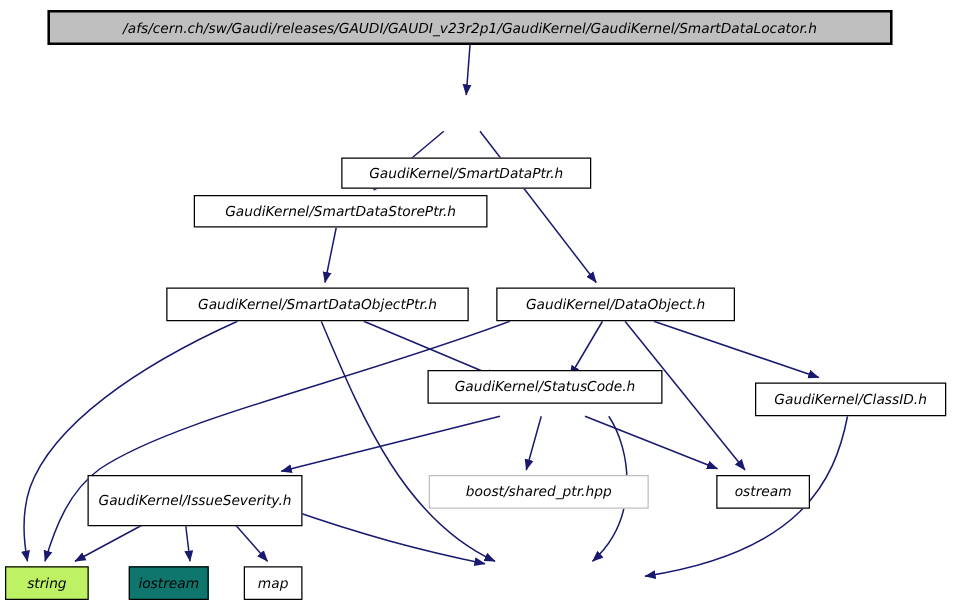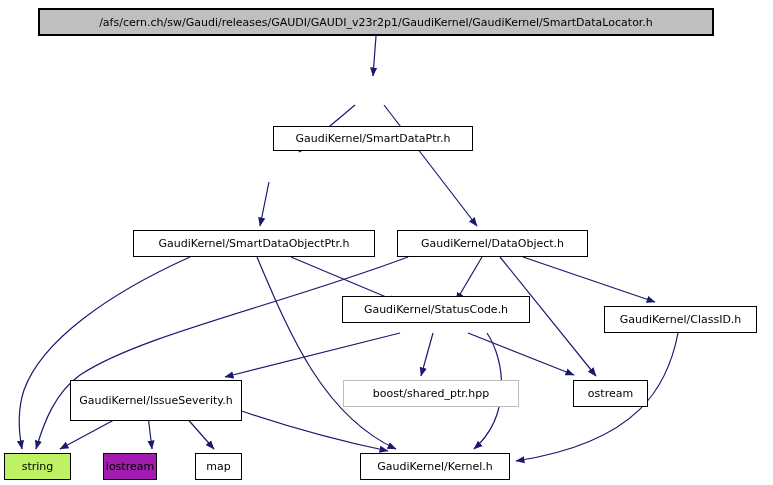--- a/index.html
+++ b/index.html
@@ -15,20 +15,21 @@
   .node{
     position:absolute;
     display:flex;align-items:center;justify-content:center;
     box-sizing:border-box;
     background:#ffffff;
     border:1px solid #000000;
     color:#000000;
     font-size:11px;
     white-space:nowrap;
     text-align:center;
+    font-style:italic;
   }
 </style>
 </head>
 <body>
 
 <div id="canvas" style="background: rgb(255, 255, 255);">
   <svg id="edges" viewBox="0 0 773 485" xmlns="http://www.w3.org/2000/svg">
     <defs>
       <marker id="arrow" markerWidth="11" markerHeight="9" refX="8.5" refY="4" orient="auto" markerUnits="userSpaceOnUse">
         <path d="M0,0.4 L9,4 L0,7.6 z" fill="#191970"></path>
@@ -50,24 +51,24 @@
       <path d="M468,333 L574,375" class="edge" stroke="#191970" marker-end="url(#arrow)"></path>
       <path d="M487,333 C505,360 512,415 474,449" class="edge" stroke="#191970" marker-end="url(#arrow)"></path>
       <path d="M678,333 C668,385 640,442 516,461" class="edge" stroke="#191970" marker-end="url(#arrow)"></path>
       <path d="M138,407 L60,449" class="edge" stroke="#191970" marker-end="url(#arrow)"></path>
       <path d="M147,407 L152,449" class="edge" stroke="#191970" marker-end="url(#arrow)"></path>
       <path d="M177,407 L214,449" class="edge" stroke="#191970" marker-end="url(#arrow)"></path>
       <path d="M230,407 C290,428 335,440 388,451" class="edge" stroke="#191970" marker-end="url(#arrow)"></path>
     </svg>
 <div class="node" style="left: 38px; top: 8px; width: 676px; height: 28px; background: rgb(191, 191, 191); border-color: rgb(0, 0, 0); border-width: 2px; color: rgb(0, 0, 0);">/afs/cern.ch/sw/Gaudi/releases/GAUDI/GAUDI_v23r2p1/GaudiKernel/GaudiKernel/SmartDataLocator.h</div>
     <div class="node" style="left: 273px; top: 80px; width: 200px; height: 25px; background: rgb(255, 255, 255); border-color: rgb(0, 0, 0); border-width: 1px; color: rgb(0, 0, 0); margin-top: 46px;">GaudiKernel/SmartDataPtr.h</div>
+    <div class="node" style="left: 155px; top: 156px; width: 235px; height: 26px; background: rgb(255, 255, 255); border-color: rgb(0, 0, 0); border-width: 1px; color: rgb(0, 0, 0);">GaudiKernel/SmartDataStorePtr.h</div>
     <div class="node" style="left: 133px; top: 230px; width: 242px; height: 27px; background: rgb(255, 255, 255); border-color: rgb(0, 0, 0); border-width: 1px; color: rgb(0, 0, 0);">GaudiKernel/SmartDataObjectPtr.h</div>
     <div class="node" style="left: 397px; top: 230px; width: 191px; height: 27px; background: rgb(255, 255, 255); border-color: rgb(0, 0, 0); border-width: 1px; color: rgb(0, 0, 0); text-align: right;">GaudiKernel/DataObject.h</div>
     <div class="node" style="left: 342px; top: 296px; width: 188px; height: 27px; background: rgb(255, 255, 255); border-color: rgb(0, 0, 0); border-width: 1px; color: rgb(0, 0, 0);">GaudiKernel/StatusCode.h</div>
     <div class="node" style="left: 604px; top: 306px; width: 153px; height: 27px; background: rgb(255, 255, 255); border-color: rgb(0, 0, 0); border-width: 1px; color: rgb(0, 0, 0);">GaudiKernel/ClassID.h</div>
     <div class="node" style="left: 70px; top: 380px; width: 172px; height: 41px; background: rgb(255, 255, 255); border-color: rgb(0, 0, 0); border-width: 1px; color: rgb(0, 0, 0);">GaudiKernel/IssueSeverity.h</div>
     <div class="node" style="left: 343px; top: 380px; width: 176px; height: 27px; background: rgb(255, 255, 255); border-color: rgb(190, 190, 190); border-width: 1px; color: rgb(0, 0, 0); text-align: center;">boost/shared_ptr.hpp</div>
     <div class="node" style="left: 573px; top: 380px; width: 75px; height: 27px; background: rgb(255, 255, 255); border-color: rgb(0, 0, 0); border-width: 1px; color: rgb(0, 0, 0);">ostream</div>
     <div class="node" style="left: 4px; top: 453px; width: 67px; height: 27px; background: #bef264; border-color: rgb(0, 0, 0); border-width: 1px; color: rgb(0, 0, 0); text-align: right;">string</div>
-    <div class="node" style="left: 103px; top: 453px; width: 54px; height: 27px; background: #a21caf; border-color: rgb(0, 0, 0); border-width: 1px; color: rgb(0, 0, 0); text-align: right;">iostream</div>
+    <div class="node" style="left: 103px; top: 453px; width: 64px; height: 27px; background: #0f766e; border-color: rgb(0, 0, 0); border-width: 1px; color: rgb(0, 0, 0); text-align: right;">iostream</div>
     <div class="node" style="left: 195px; top: 453px; width: 47px; height: 27px; background: rgb(255, 255, 255); border-color: rgb(0, 0, 0); border-width: 1px; color: rgb(0, 0, 0);">map</div>
-    <div class="node" style="left: 360px; top: 453px; width: 150px; height: 27px; background: rgb(255, 255, 255); border-color: rgb(0, 0, 0); border-width: 1px; color: rgb(0, 0, 0);">GaudiKernel/Kernel.h</div>
   </div>
 
 </body></html>

